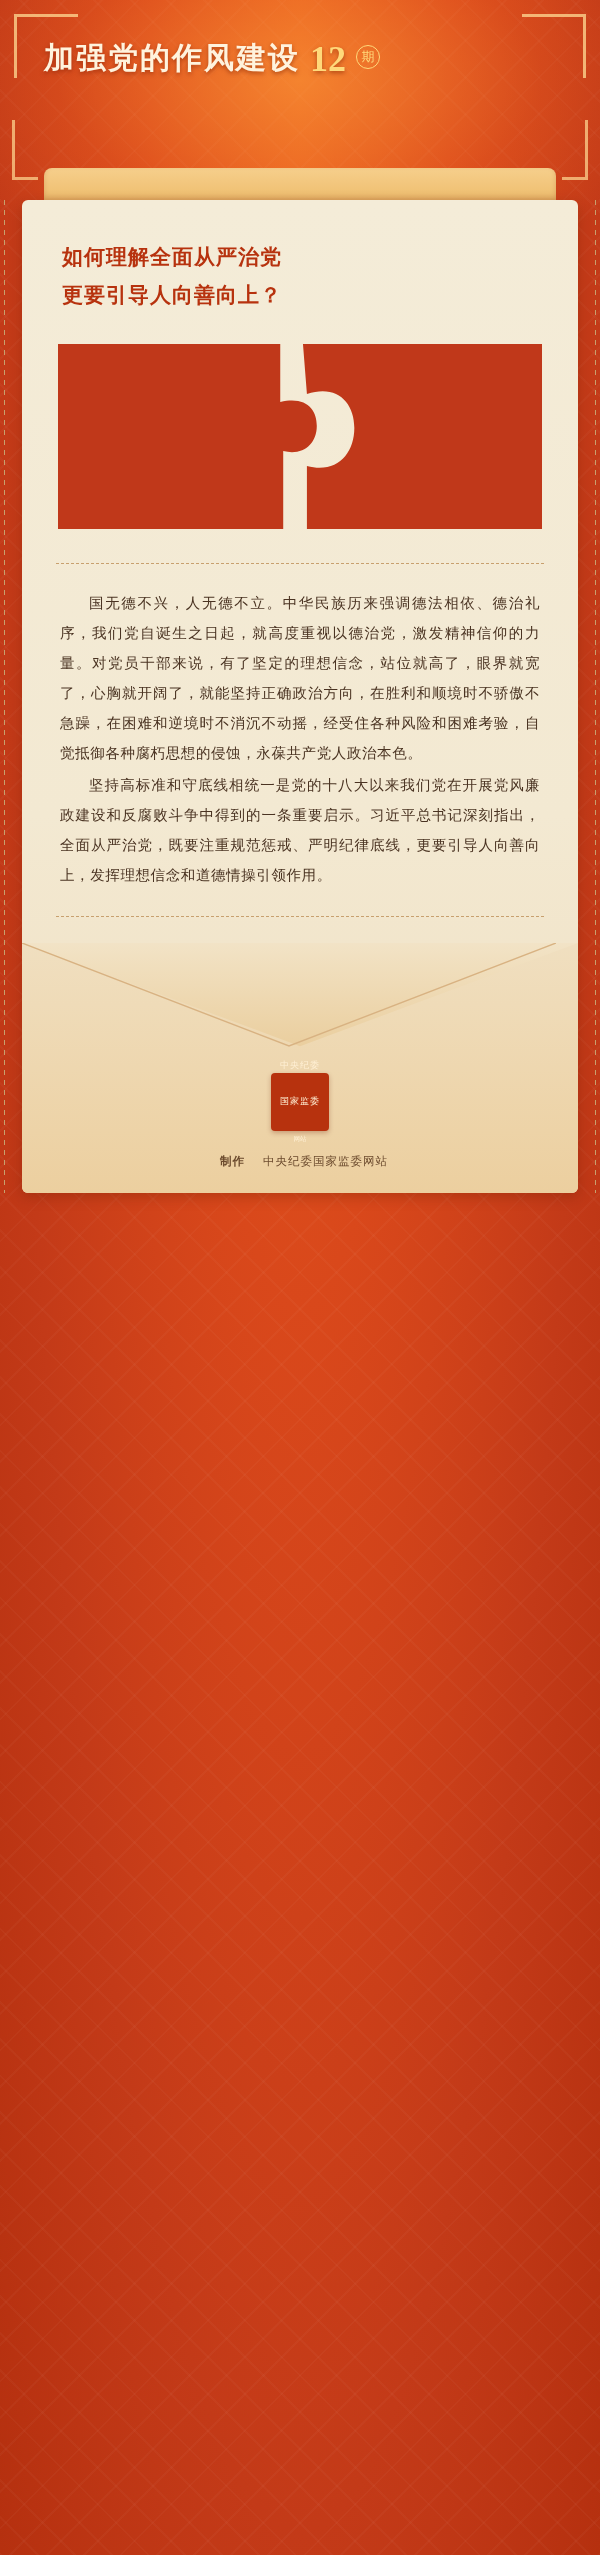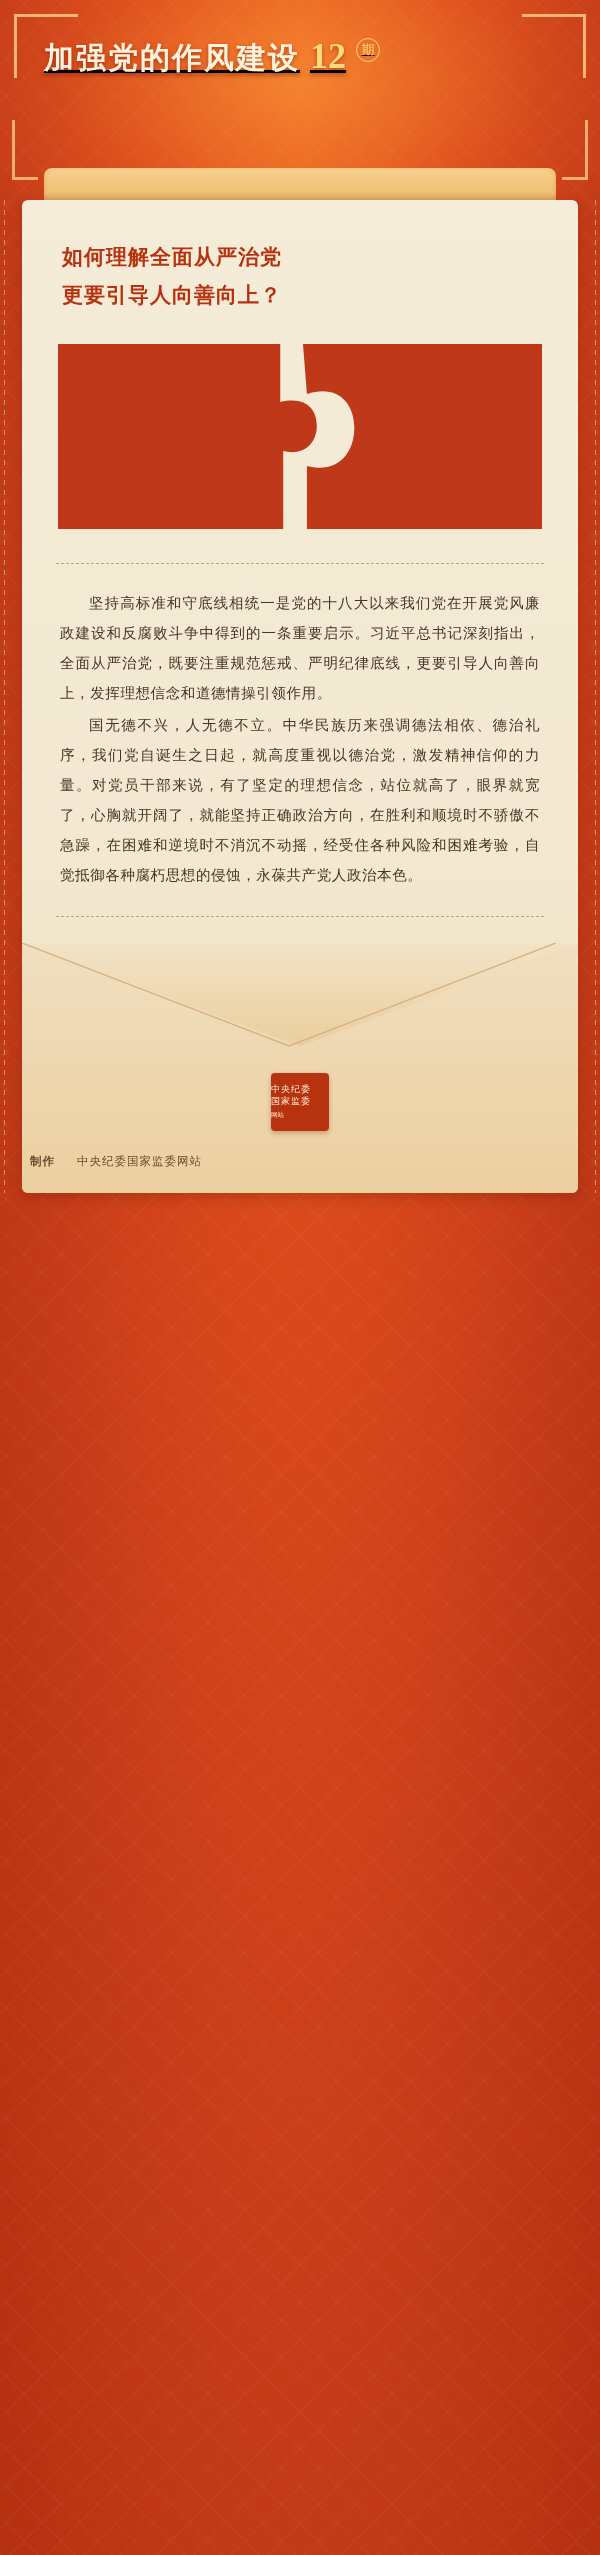--- a/index.html
+++ b/index.html
@@ -56,23 +56,22 @@
     font-size: 27px;
     font-weight: bold;
     letter-spacing: 3px;
     color: #b7320e;
     font-family: "Liberation Serif", serif;
   }
   .subtitle-row {
     margin-top: 16px;
     margin-left: 44px;
     display: flex;
-    align-items: flex-start;
+    align-items: center;
     gap: 10px;
-    text-decoration: underline;
   }
   .subtitle-row .sub-main {
     font-size: 30px;
     font-weight: bold;
     letter-spacing: 2px;
     color: #fff3dd;
     font-family: "Liberation Serif", serif;
     text-shadow: 0 2px 4px rgba(120,25,0,0.5);
   }
   .issue-num {
@@ -202,36 +201,38 @@
     top: 0; left: 0; right: 0; height: 120px;
   }
   .seal {
     position: absolute;
     left: 50%; transform: translateX(-50%);
     bottom: 62px;
     width: 58px; height: 58px;
     background: #b7320e;
     border-radius: 4px;
     display: flex; flex-direction: column;
-    justify-content: center;
+    align-items: center; justify-content: center;
     color: #fff0d5;
     font-size: 9px;
     line-height: 12px;
     font-family: "Liberation Serif", serif;
     letter-spacing: 1px;
     box-shadow: 0 2px 5px rgba(110,25,0,0.3);
+    gap: 24px;
   }
   .seal .sl { display:block; }
   .seal .sm { font-size: 6.5px; margin-top: 2px; letter-spacing: 0; }
   .credit {
     position: absolute;
     bottom: 24px; left: 8px; right: 0;
+    text-align: center;
     font-size: 11.5px;
     color: #6b4a2d;
-    font-family: Liberation Mono, monospace;
+    font-family: Liberation Serif, serif;
     letter-spacing: 1px;
   }
   .credit .lbl { font-weight: bold; margin-right: 14px; }
 
   .bottom-space { height: 26px; }
 </style>
 </head>
 <body>
 
 <div class="page">
@@ -269,22 +270,22 @@
 
           <path d="M248,0 L490,0 L490,185 L252,185 L252,122
                    C282,130 300,110 300,84 C300,58 282,40 252,50 Z" fill="#c0381a"></path>
         </svg>
       </div>
 
       <div class="body-area">
         <div class="side-rule" style="left:-18px"></div>
         <div class="side-rule" style="right:-18px"></div>
         <div class="body-text">
+          <p>国无德不兴，人无德不立。中华民族历来强调德法相依、德治礼序，我们党自诞生之日起，就高度重视以德治党，激发精神信仰的力量。对党员干部来说，有了坚定的理想信念，站位就高了，眼界就宽了，心胸就开阔了，就能坚持正确政治方向，在胜利和顺境时不骄傲不急躁，在困难和逆境时不消沉不动摇，经受住各种风险和困难考验，自觉抵御各种腐朽思想的侵蚀，永葆共产党人政治本色。</p>
           <p>坚持高标准和守底线相统一是党的十八大以来我们党在开展党风廉政建设和反腐败斗争中得到的一条重要启示。习近平总书记深刻指出，全面从严治党，既要注重规范惩戒、严明纪律底线，更要引导人向善向上，发挥理想信念和道德情操引领作用。</p>
-          <p>国无德不兴，人无德不立。中华民族历来强调德法相依、德治礼序，我们党自诞生之日起，就高度重视以德治党，激发精神信仰的力量。对党员干部来说，有了坚定的理想信念，站位就高了，眼界就宽了，心胸就开阔了，就能坚持正确政治方向，在胜利和顺境时不骄傲不急躁，在困难和逆境时不消沉不动摇，经受住各种风险和困难考验，自觉抵御各种腐朽思想的侵蚀，永葆共产党人政治本色。</p>
         </div>
       </div>
 
       <div class="bottom-space"></div>
 
       <div class="envelope">
         <div class="flap"></div>
         <svg class="flap-line" viewBox="0 0 534 120" preserveAspectRatio="none">
           <path d="M0,0 L267,103 L534,0" fill="none" stroke="#d8b282" stroke-width="1.4"></path>
         </svg>

